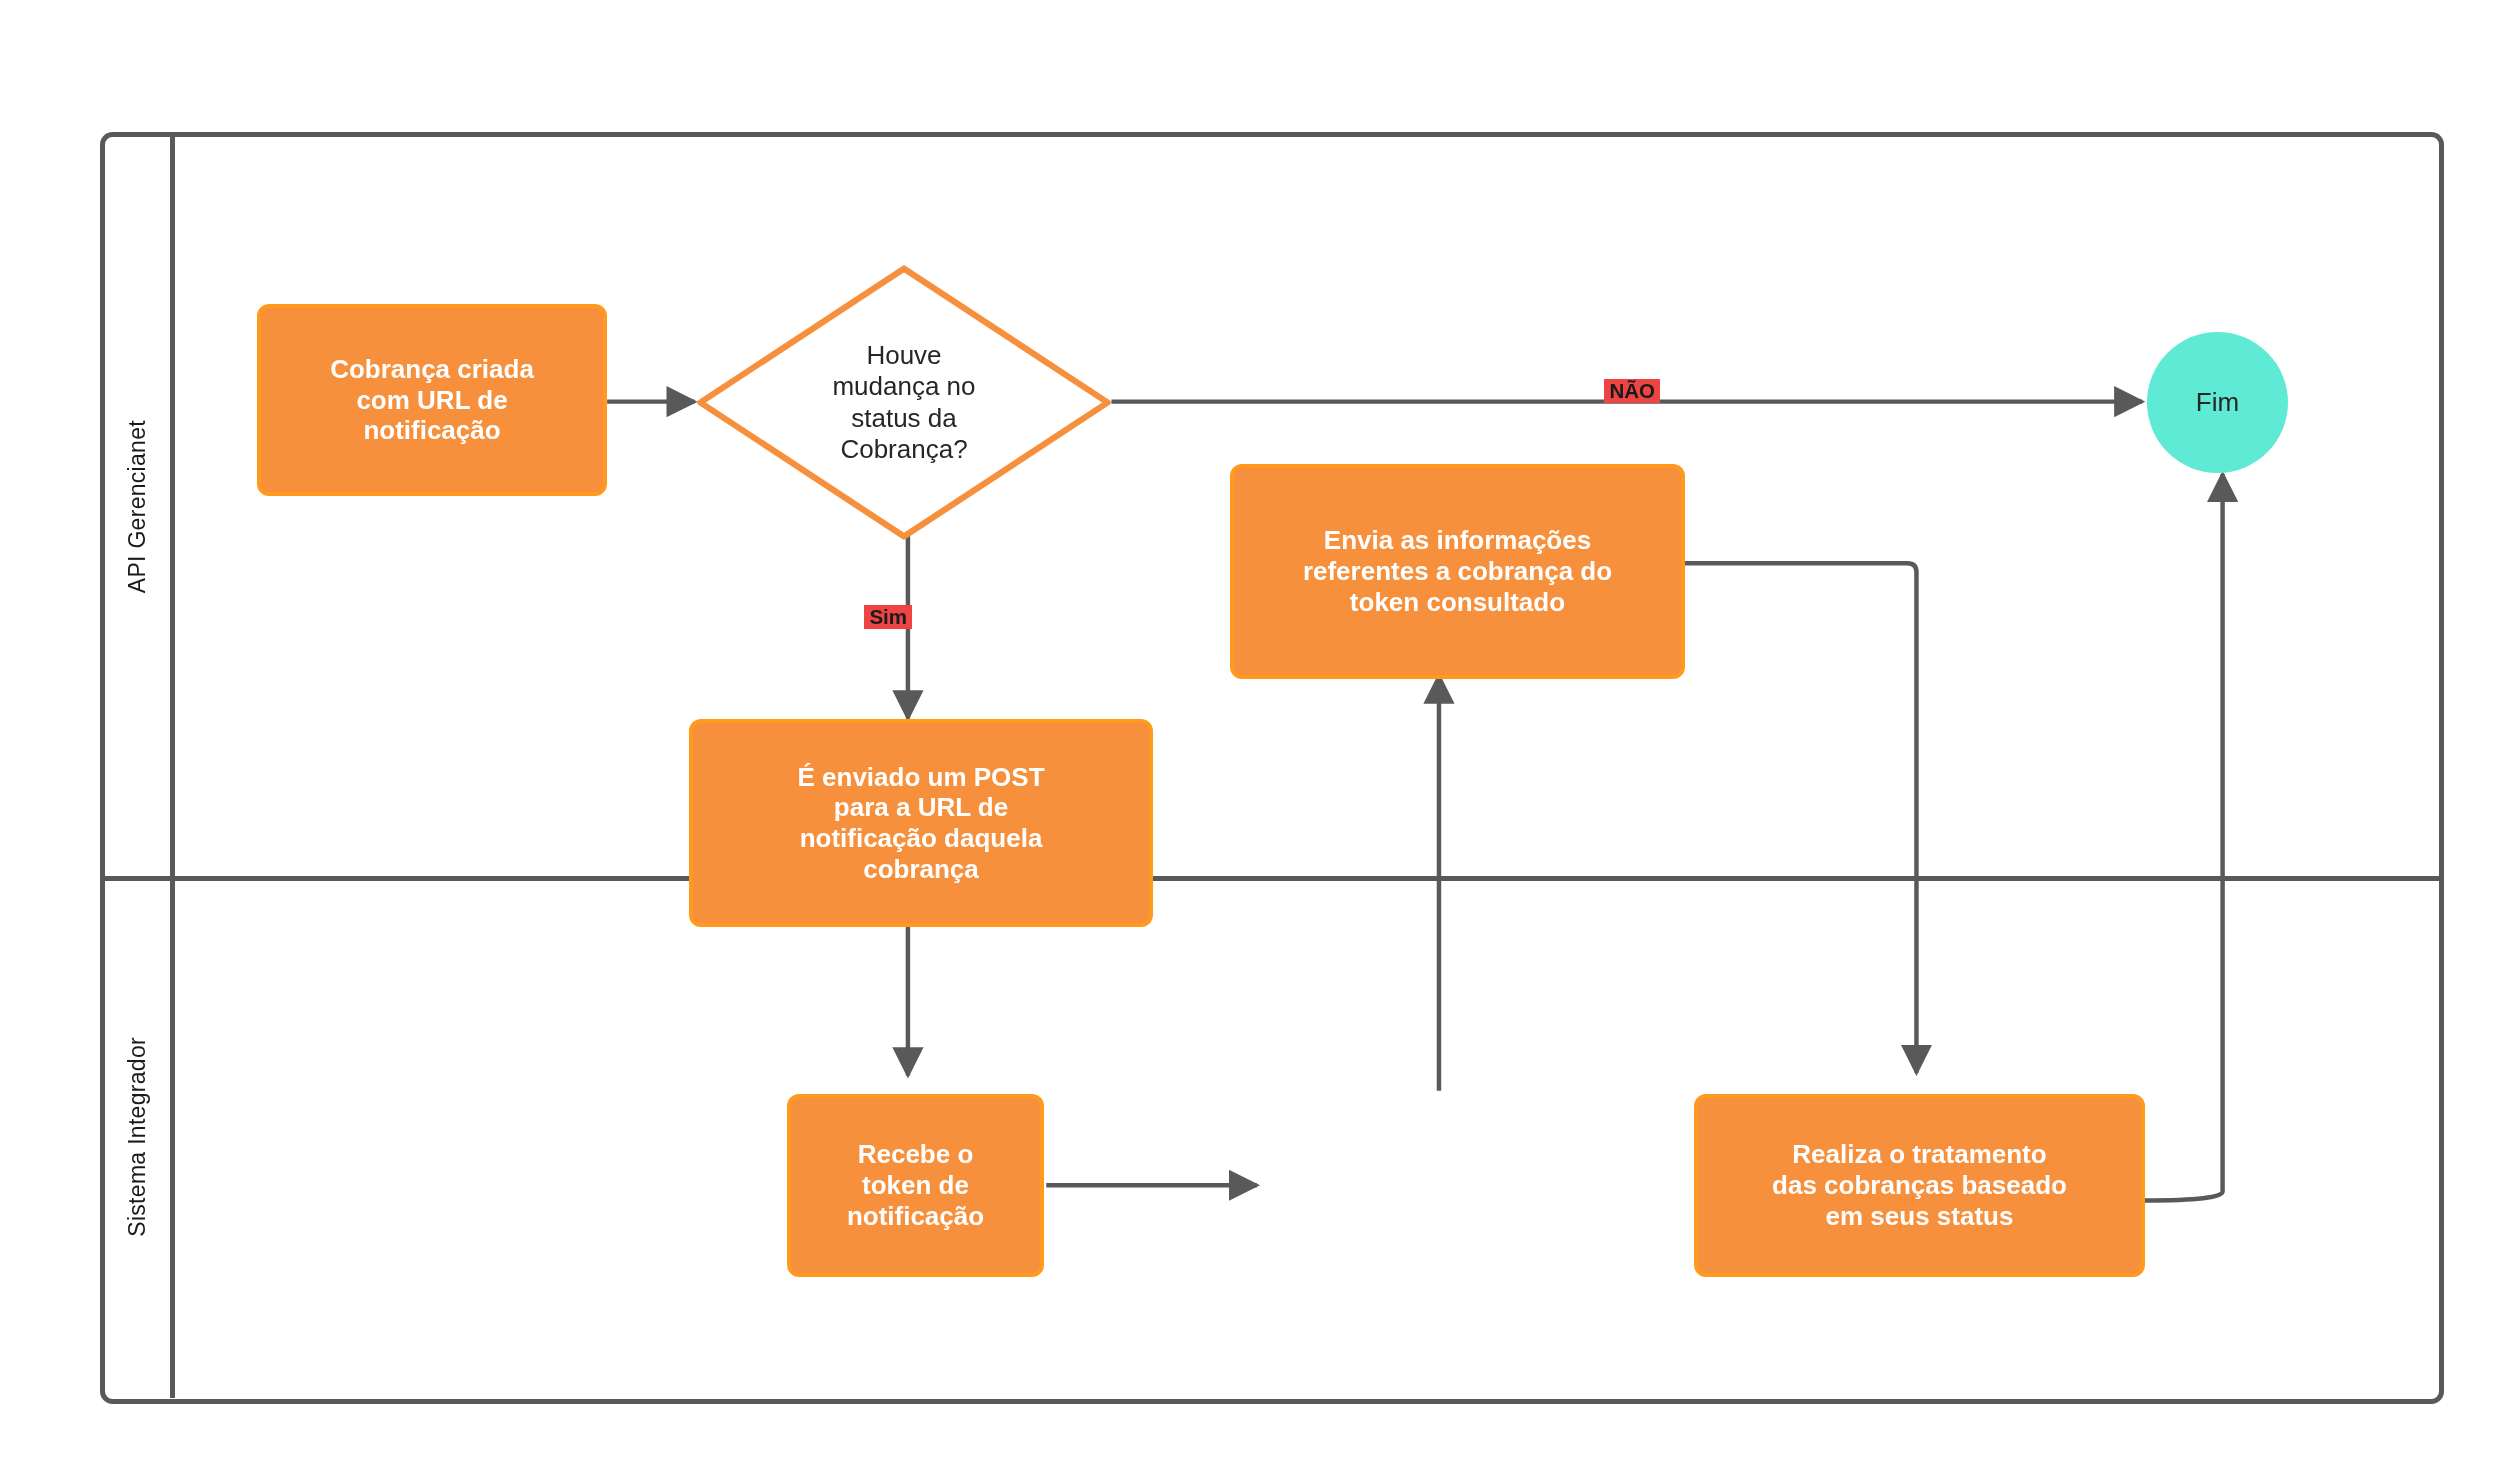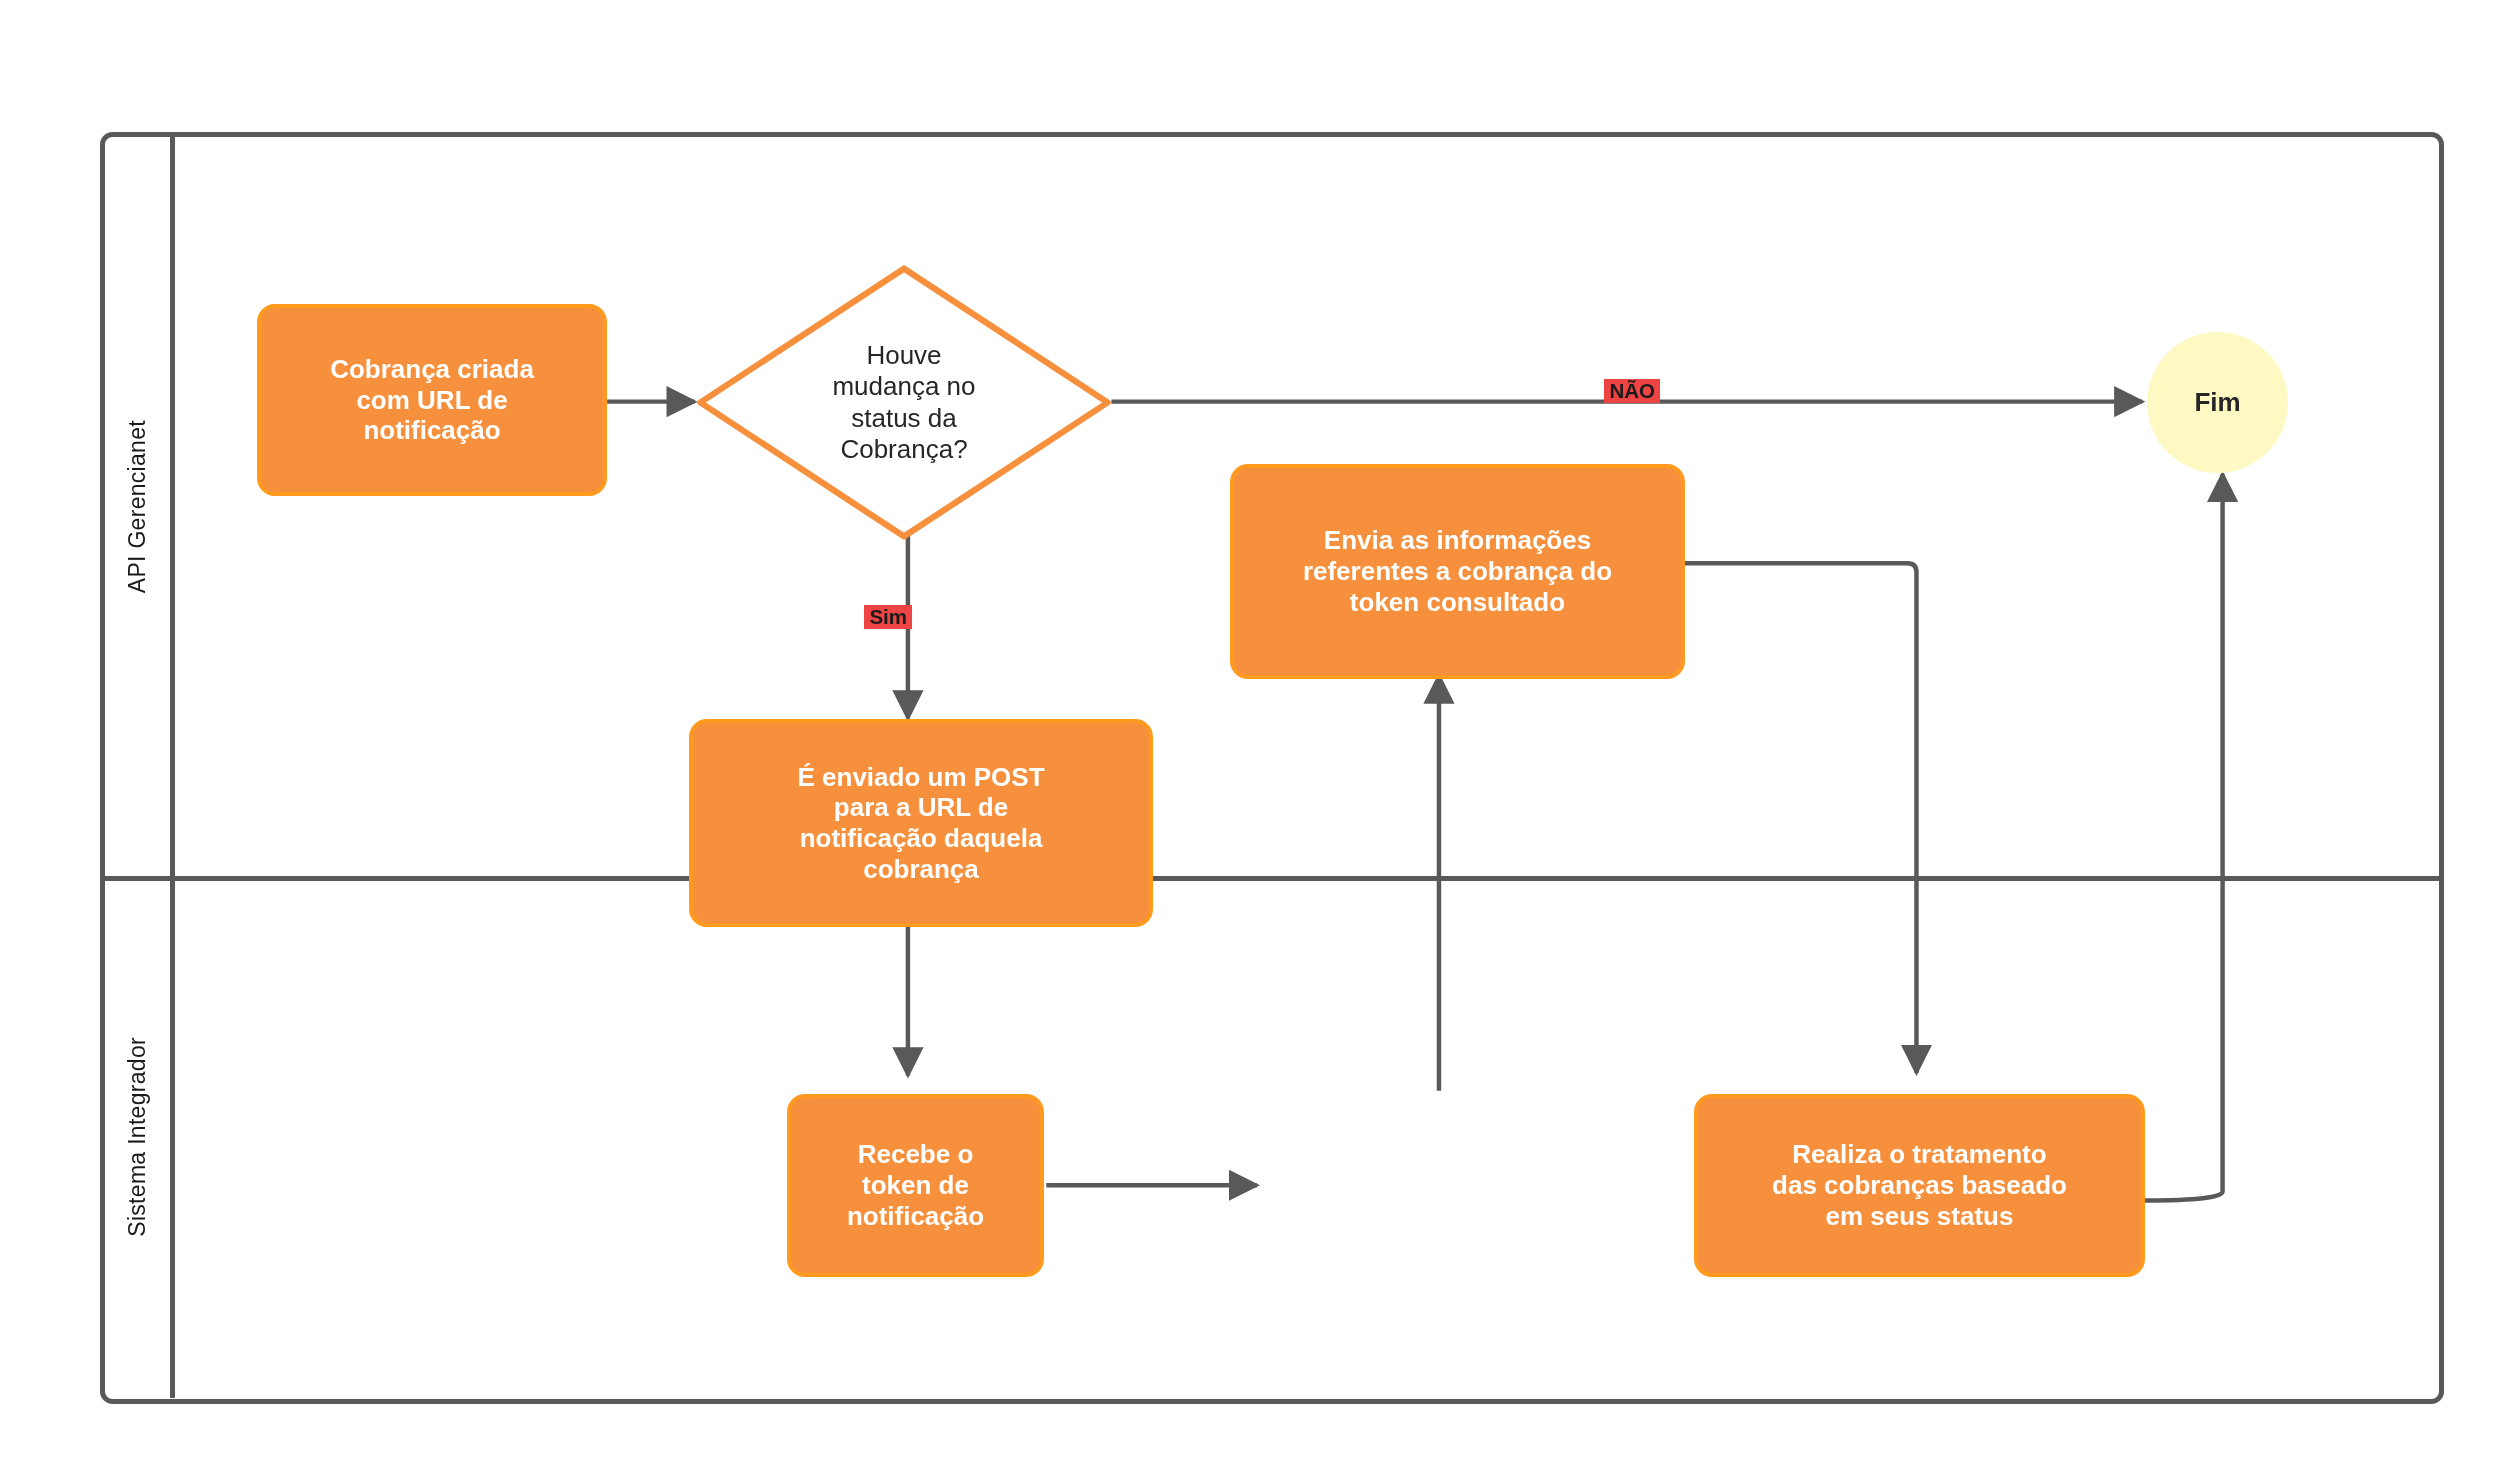--- a/index.html
+++ b/index.html
@@ -50,33 +50,33 @@
   
   .node {
     position: absolute;
     display: flex; align-items: center; justify-content: center;
     text-align: center;
     z-index: 5;
   }
   .task {
     background: #F7903D;
     border: 4.5px solid #FF9A1F;
-    border-radius: 18px;
+    border-radius: 12px;
     color: #ffffff;
     font-weight: bold;
     font-size: 26px;
     line-height: 1.18;
     padding: 5.4px 12.5px;
   }
   .start-circle {
-    background: #fef9c3;
+    background: #5eead4;
     border-radius: 50%;
     color: #262626;
     font-size: 26px;
-    font-weight: bold;
+    font-weight: normal;
   }
   .decision-wrap { position: absolute; z-index: 5; }
   .decision-wrap svg { position:absolute; left:0; top:0; }
   .decision-text {
     position: absolute;
     left: 0; top: 0; width: 100%; height: 100%;
     display:flex; align-items:center; justify-content:center;
     text-align:center;
     font-size: 26px; color:#262626; line-height: 1.2;
     white-space: pre-line;

